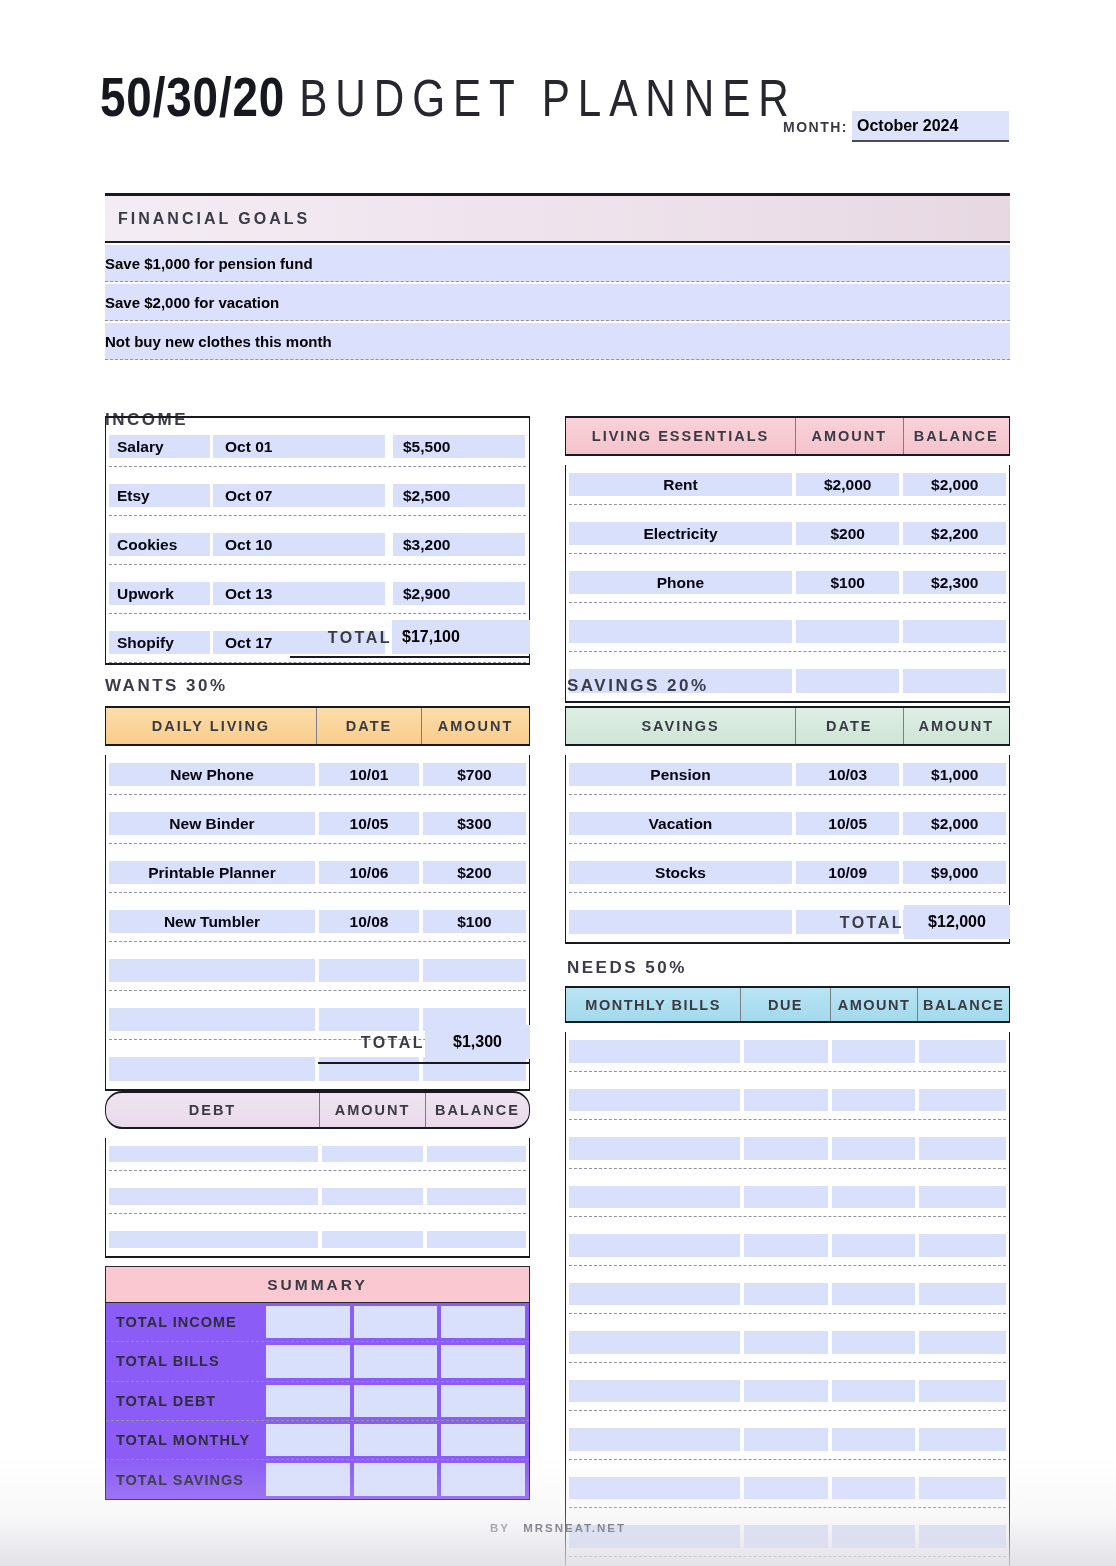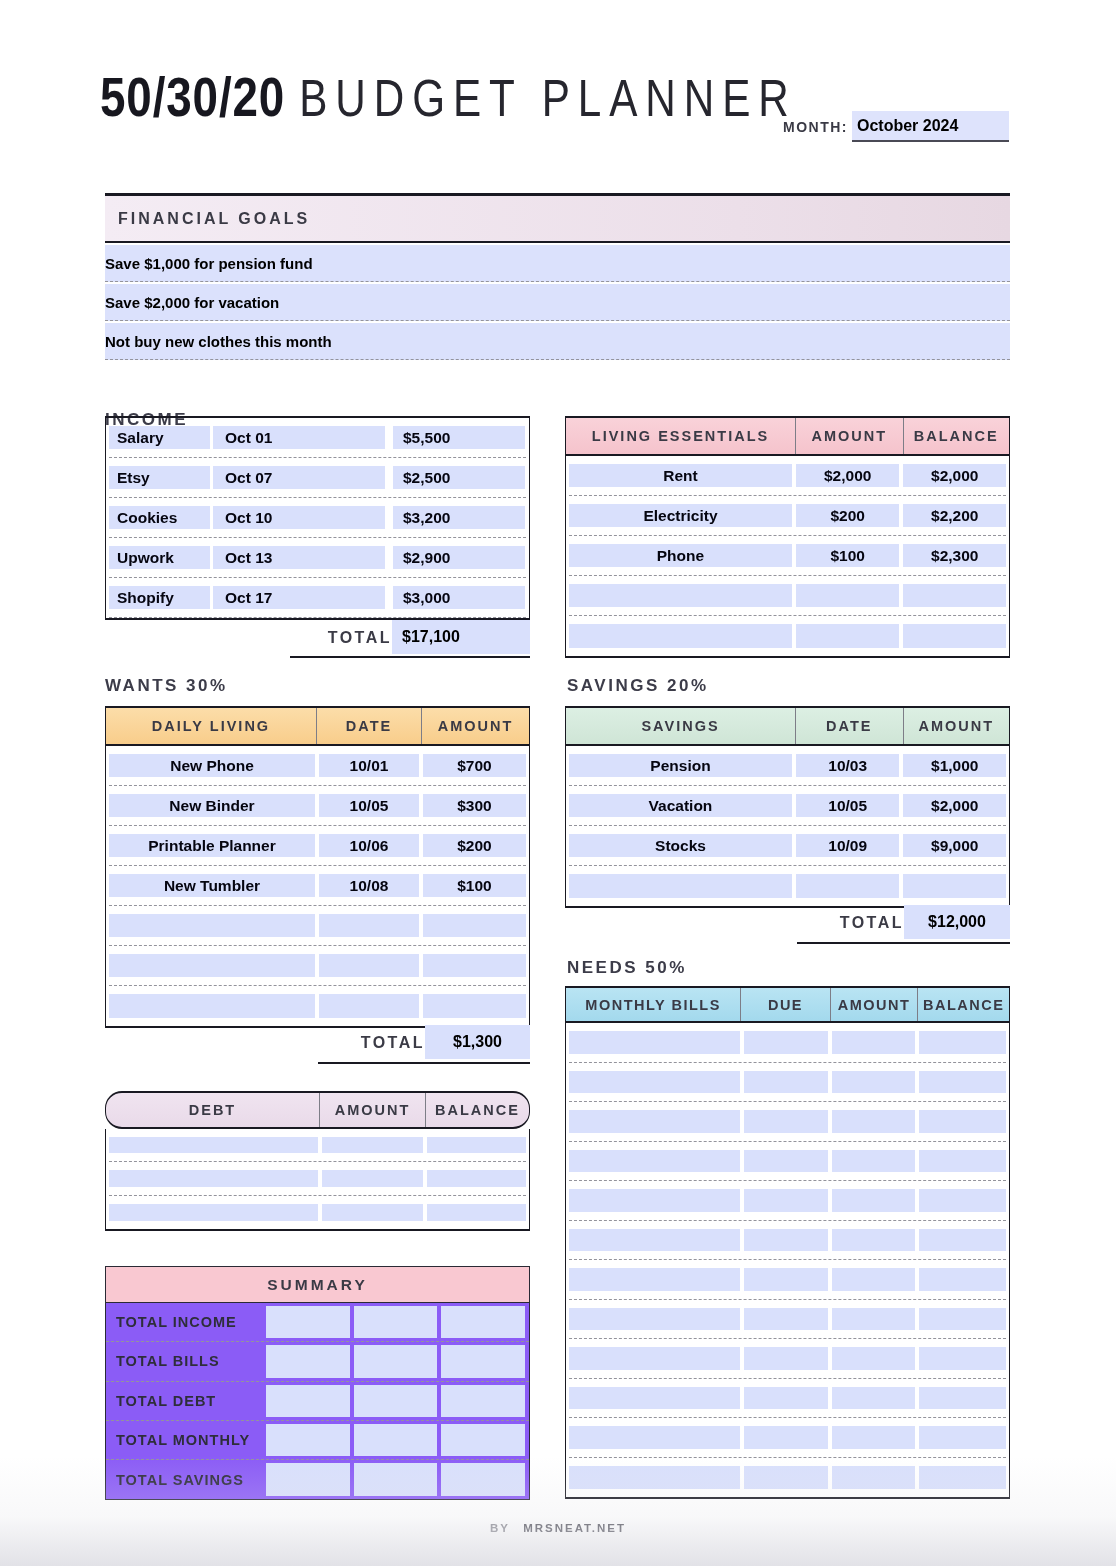--- a/index.html
+++ b/index.html
@@ -15,21 +15,21 @@
 
   .month{position:absolute;top:111px;left:783px;display:flex;align-items:flex-end;}
   .month-label{font-size:14px;letter-spacing:1.5px;color:#3a3a45;font-weight:600;padding-bottom:7px;}
   .month-value{margin-left:4px;width:157px;height:31px;background:#dee3fc;border-bottom:2px solid #4a4a55;
         font-size:16px;font-weight:600;color:#000;display:flex;align-items:center;padding-left:5px;box-sizing:border-box;}
 
   
   .sec-label{position:absolute;font-size:17px;letter-spacing:2.5px;color:#3c3c49;font-weight:600;}
   .td{background:#d9e0fc;display:flex;align-items:center;justify-content:center;
       font-size:15.5px;font-weight:600;color:#050510;box-sizing:border-box;}
-  .tr{display:flex;align-items:stretch;border-bottom:1px dashed #93939b;padding:8px 0;box-sizing:border-box;height:40px;}
+  .tr{display:flex;align-items:stretch;border-bottom:1px dashed #93939b;padding:8px 0;box-sizing:border-box;height:40px;margin-top:9px;}
   .tbody .tr:last-child{border-bottom:none;}
   .tbody{border:1px solid #191922;border-top:none;border-bottom:2px solid #191922;padding:0 3px;box-sizing:border-box;background:#fff;}
   .thead{display:flex;align-items:stretch;border:1px solid #191922;border-top:2px solid #191922;border-bottom:2px solid #191922;
          box-sizing:border-box;height:40px;}
   .th{display:flex;align-items:center;justify-content:center;font-size:14.5px;letter-spacing:2px;
       font-weight:600;color:#3a3a45;box-sizing:border-box;}
   .th + .th{border-left:1px solid #7d7d87;}
 
   
   .goals{position:absolute;left:105px;top:193px;width:905px;}

